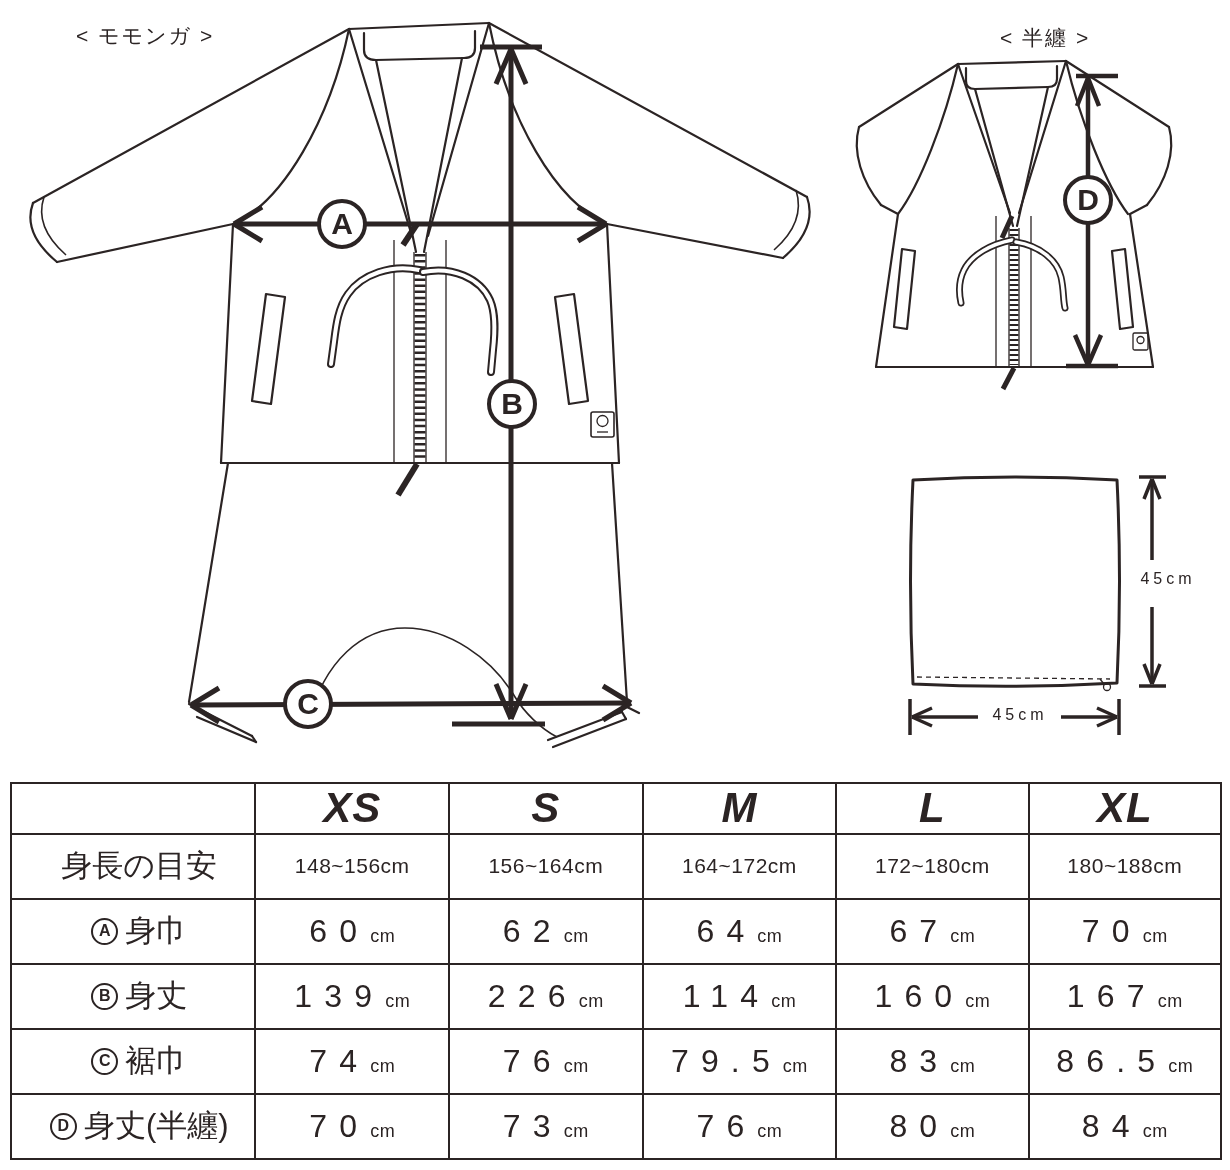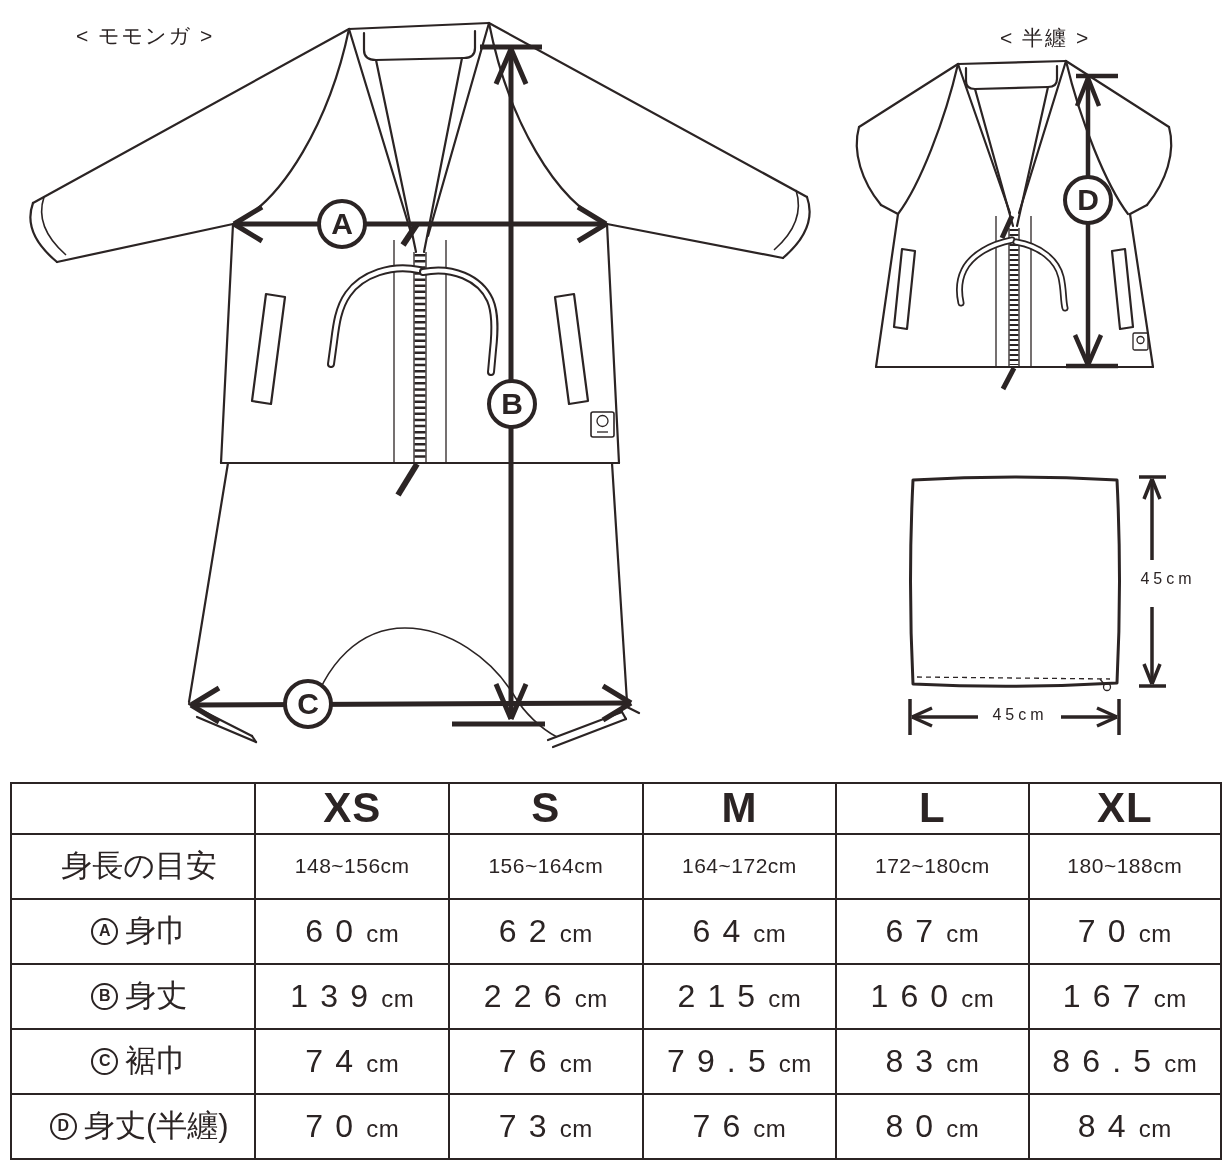--- a/index.html
+++ b/index.html
@@ -37,35 +37,35 @@
   }
   table.size-table {
     position:absolute; left:10px; top:782px; width:1212px; height:378px;
     border-collapse:collapse; table-layout:fixed; background:#fff;
   }
   .size-table th, .size-table td {
     border:2.6px solid var(--ink); text-align:center; vertical-align:middle;
     padding:0; color:var(--ink); overflow:hidden;
   }
   .size-table tr      { height:64px; }
-  .size-table tr.hdr  { height:42px; }
+  .size-table tr.hdr  { height:42px;font-style:italic; }
   .hdr th { font-size:42px; font-weight:bold; letter-spacing:1px; }
   .rowlabel { font-size:31px; font-weight:500; }
   .rowlabel .labwrap { display:flex; align-items:center; justify-content:center; gap:7px;padding-left:12px; }
   .tbl-marker {
     display:inline-flex; width:27px; height:27px; box-sizing:border-box;
     border:2.3px solid var(--ink); border-radius:50%;
     align-items:center; justify-content:center;
     font-size:16px; font-weight:bold; flex:none;
   }
   .tbl-marker:empty { display:none; }
   .cell-value { font-size:32px; }
   .cell-range { font-size:21px; letter-spacing:0.5px; }
   .sp-num  { letter-spacing:0.38em; }
-  .sp-unit { font-size:24px; letter-spacing:0.5px; margin-left:1px; }
+  .sp-unit { font-size:18px; letter-spacing:0.5px; margin-left:1px; }
 </style>
 </head>
 <body>
 
 <div class="stage">
 
   <div class="seclabel" style="left:38px; top:22px;margin-left:38px;">&lt; モモンガ &gt;</div>
   <div class="seclabel" style="left:964px; top:24px;margin-left:36px;">&lt; 半纏 &gt;</div>
 
   <svg class="diagram" width="1230" height="775" viewBox="0 0 1230 775">
@@ -285,21 +285,21 @@
     </tr>
     <tr>
       <th class="rowlabel">
         <span class="labwrap">
           <span class="tbl-marker">B</span>
           <span>身丈</span>
         </span>
       </th>
       <td class="cell-value js-spacenum"><span class="sp-num">139</span><span class="sp-unit">cm</span></td>
       <td class="cell-value js-spacenum"><span class="sp-num">226</span><span class="sp-unit">cm</span></td>
-      <td class="cell-value js-spacenum"><span class="sp-num">215</span><span class="sp-unit">cm</span></td>
+      <td class="cell-value js-spacenum"><span class="sp-num">114</span><span class="sp-unit">cm</span></td>
       <td class="cell-value js-spacenum"><span class="sp-num">160</span><span class="sp-unit">cm</span></td>
       <td class="cell-value js-spacenum"><span class="sp-num">167</span><span class="sp-unit">cm</span></td>
     </tr>
     <tr>
       <th class="rowlabel">
         <span class="labwrap">
           <span class="tbl-marker">C</span>
           <span>裾巾</span>
         </span>
       </th>

